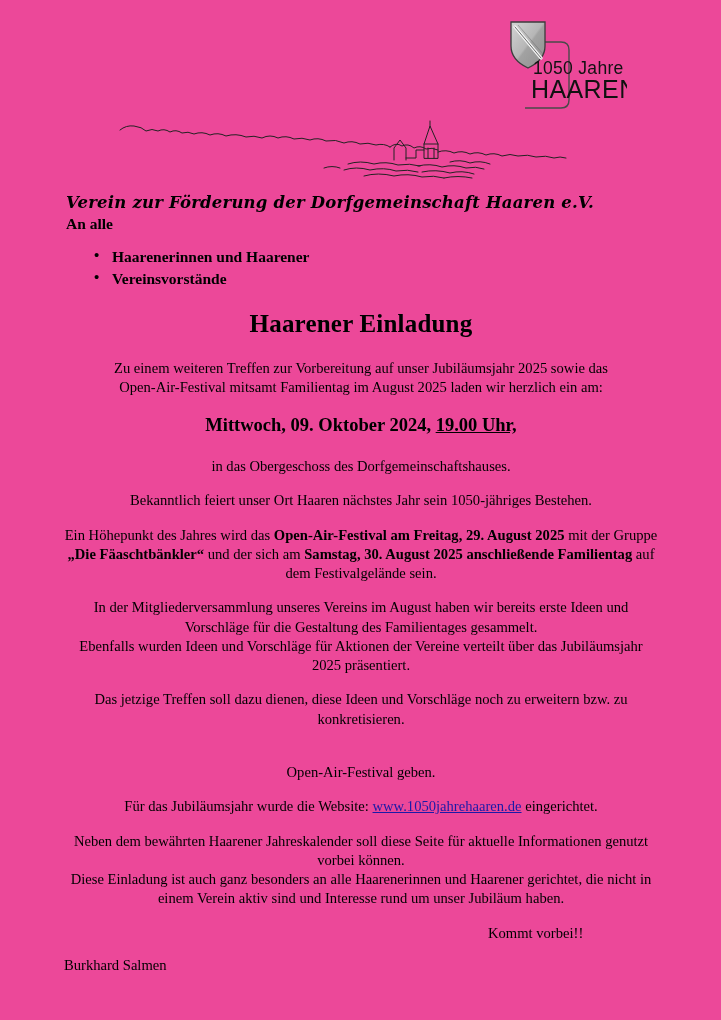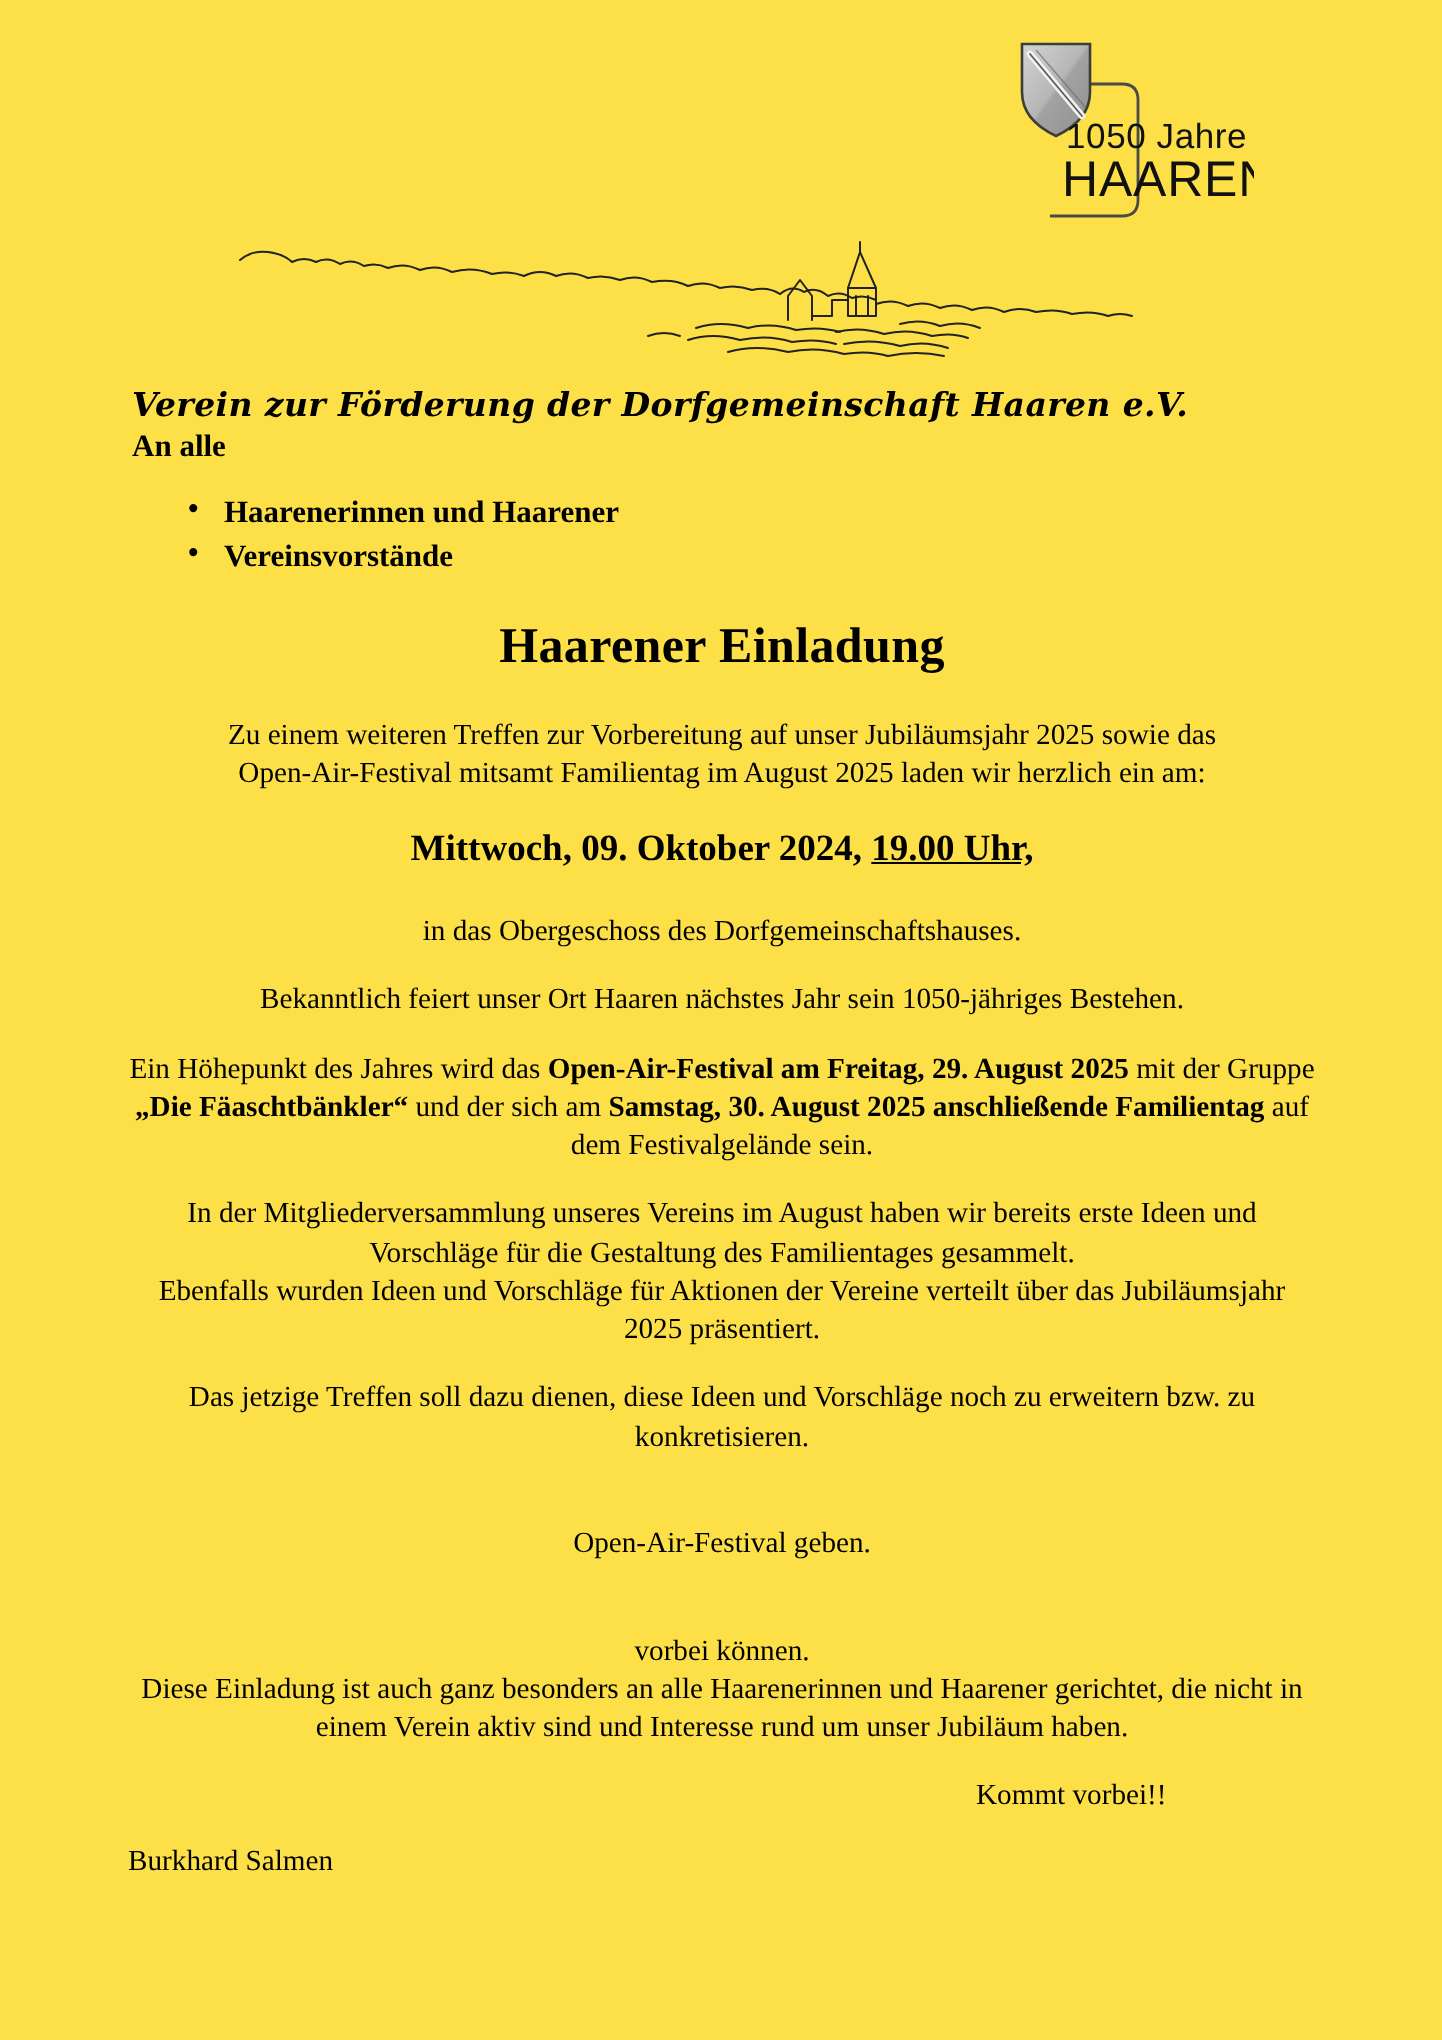--- a/index.html
+++ b/index.html
@@ -4,21 +4,21 @@
 <style>
   html, body {
     margin: 0;
     padding: 0;
     background: #ffffff;
   }
   .page {
     position: relative;
     width: 721px;
     height: 1020px;
-    background: #fde047;
+    background: #ec4899;
     overflow: hidden;
     font-family: "Liberation Serif", "DejaVu Serif", serif;
     color: #000000;
   }
 
   
   .logo {
     position: absolute;
     left: 497px;
     top: 18px;
@@ -240,23 +240,26 @@
     <p class="para">
       <span>Das jetzige Treffen soll dazu dienen, diese Ideen und Vorschläge noch zu erweitern bzw. zu</span><br>
       <span>konkretisieren.</span>
     </p>
 
     <p class="para">
       <br>
       <span>Open-Air-Festival geben.</span>
     </p>
 
-
-    <p class="para">
-      <br>
+    <p class="para">
+      <span>Für das Jubiläumsjahr wurde die Website: </span><a class="weblink" href="#">www.1050jahrehaaren.de</a><span> eingerichtet.</span>
+    </p>
+
+    <p class="para">
+      <span>Neben dem bewährten Haarener Jahreskalender soll diese Seite für aktuelle Informationen genutzt</span><br>
       <span>vorbei können.</span><br>
       <span>Diese Einladung ist auch ganz besonders an alle Haarenerinnen und Haarener gerichtet, die nicht in</span><br>
       <span>einem Verein aktiv sind und Interesse rund um unser Jubiläum haben.</span>
     </p>
 
     <p class="kommt">Kommt vorbei!!</p>
 
 
     <p class="signature">Burkhard Salmen</p>
 

